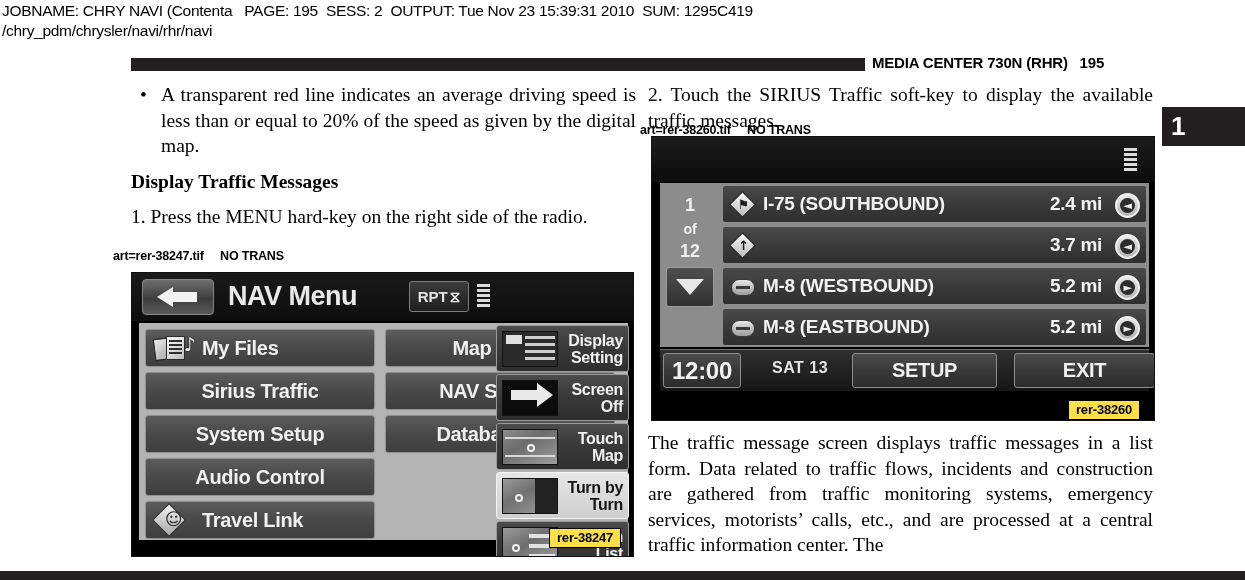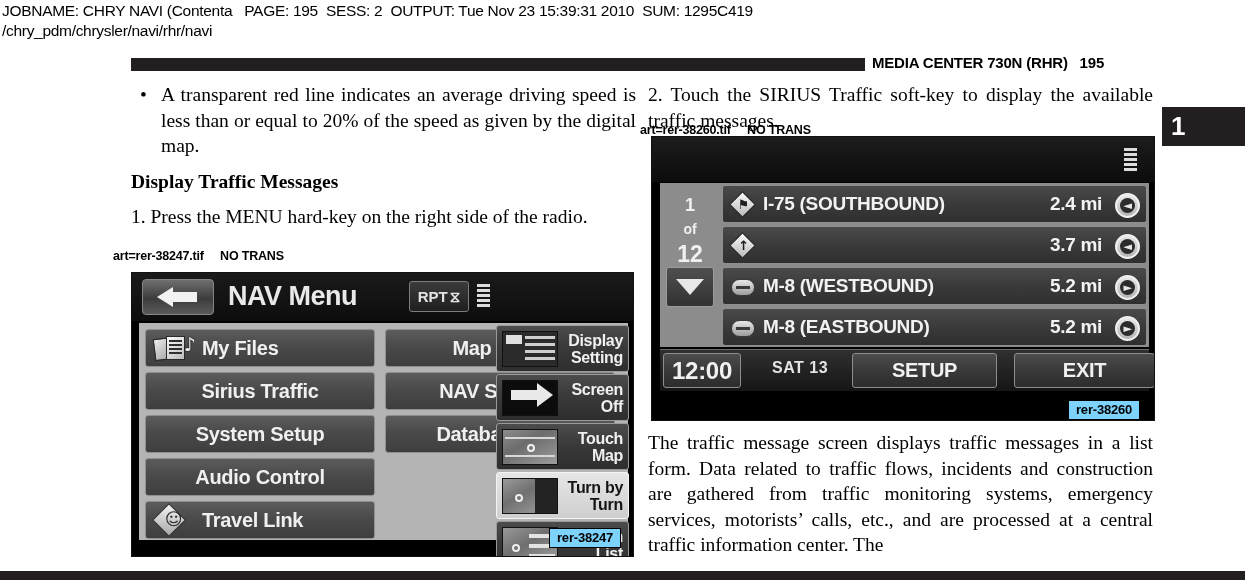--- a/index.html
+++ b/index.html
@@ -105,21 +105,21 @@
   }
 
   
   .screenshot {
     position: absolute;
     background: #000;
     overflow: hidden;
   }
   .scr-cap {
     position: absolute;
-    background: #7dd3fc;
+    background: #fde047;
     border: 1px solid #000;
     font-family: "Liberation Sans", sans-serif;
     font-weight: bold;
     font-size: 13px;
     color: #000;
     padding: 1px 7px 2px 7px;
     letter-spacing: -0.2px;
   }
 
   
@@ -352,21 +352,21 @@
   }
   #traf-pager {
     position:absolute; left:0; top:0; width:60px; height:164px;
     color:#f0f0f0;
     font-family:"Liberation Sans", sans-serif;
     font-weight:bold;
     text-align:center;
   }
   #traf-pager .pg-cur { position:absolute; left:0; top:12px; width:60px; font-size:18px; }
   #traf-pager .pg-of  { position:absolute; left:0; top:38px; width:60px; font-size:14px; }
-  #traf-pager .pg-tot { position:absolute; left:0; top:58px; width:60px; font-size:23px;text-align:center; }
+  #traf-pager .pg-tot { position:absolute; left:0; top:58px; width:60px; font-size:18px;text-align:center; }
   #traf-down {
     position:absolute; left:6px; top:84px; width:48px; height:40px;
     background: linear-gradient(180deg,#4f4f4f,#313131);
     border:1px solid #9b9b9b; border-radius:3px;
     display:flex; align-items:center; justify-content:center;
   }
   #traf-down .tri {
     width:0;height:0;
     border-left: 14px solid transparent;
     border-right: 14px solid transparent;

